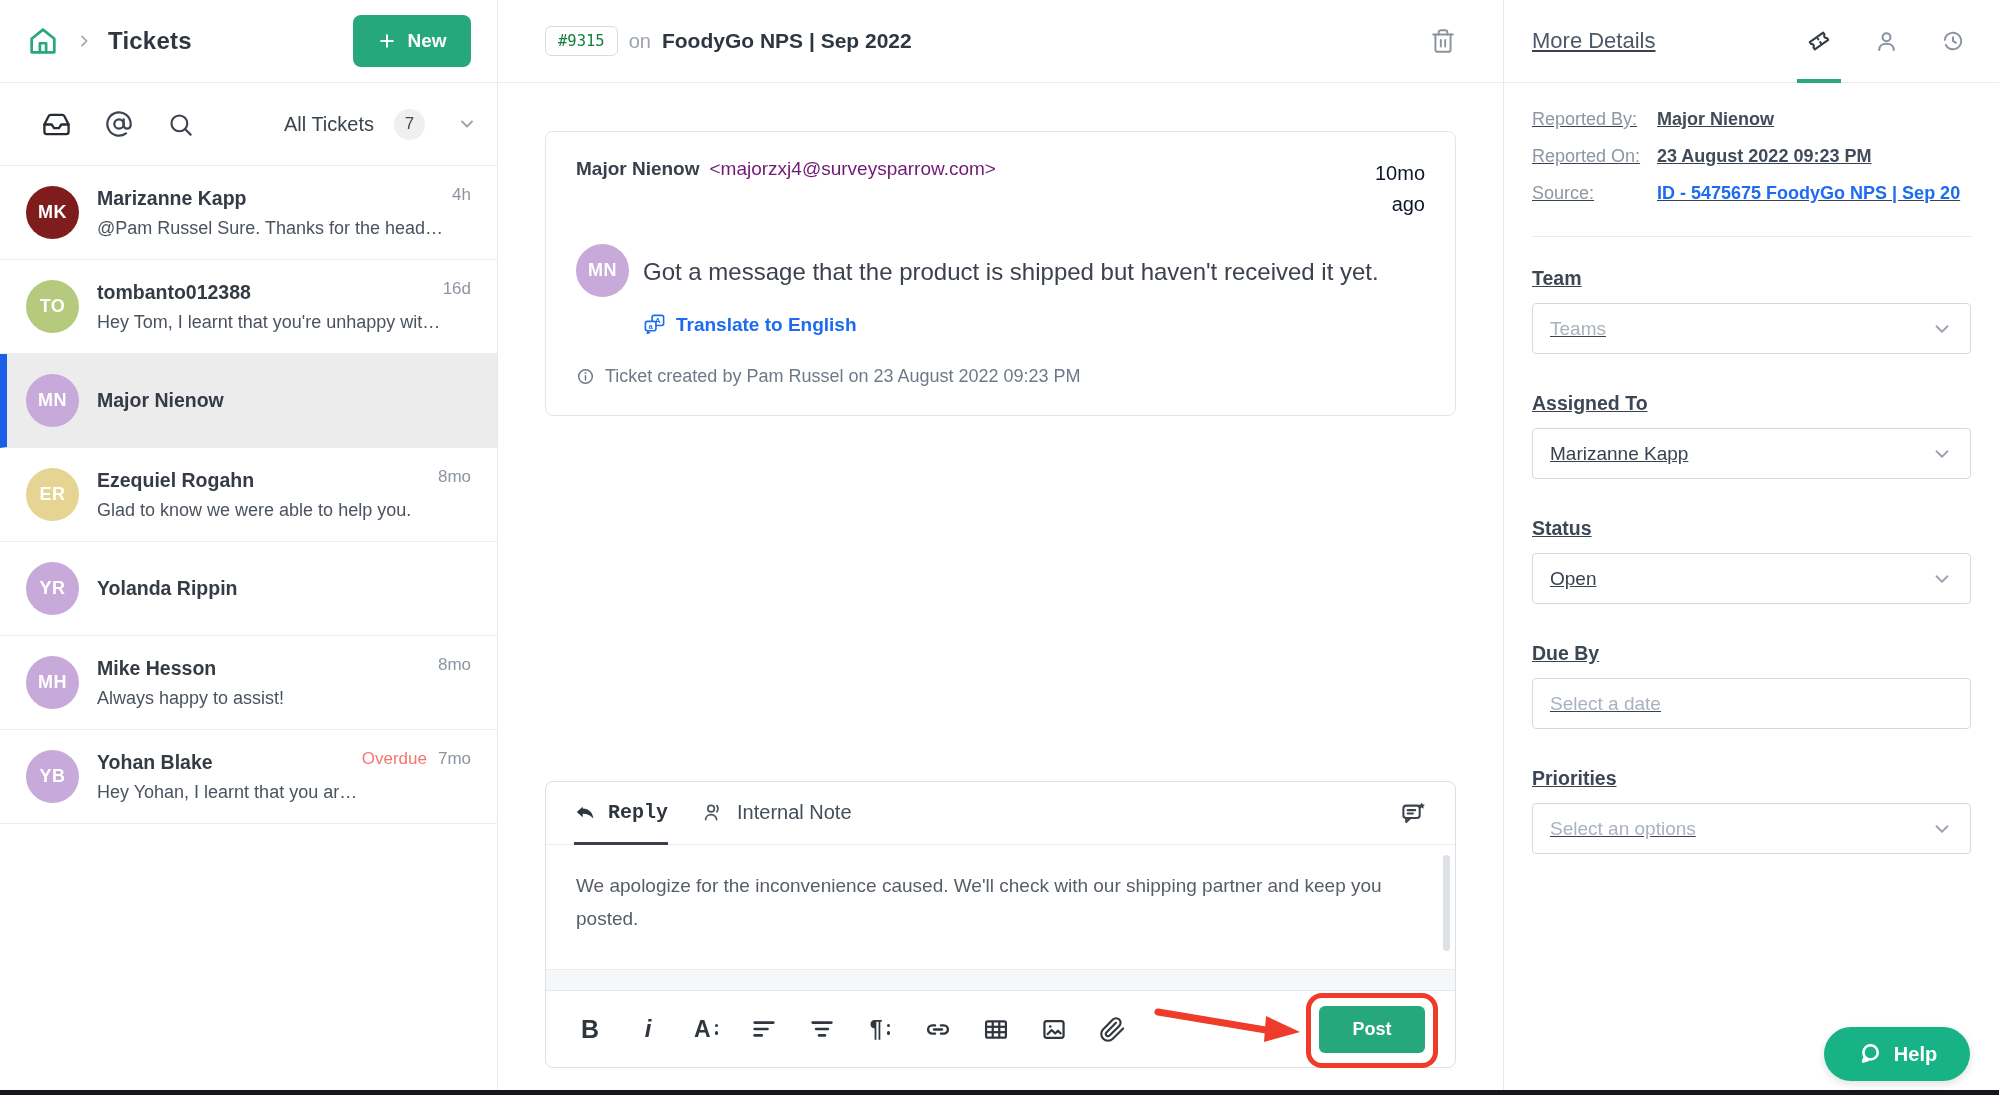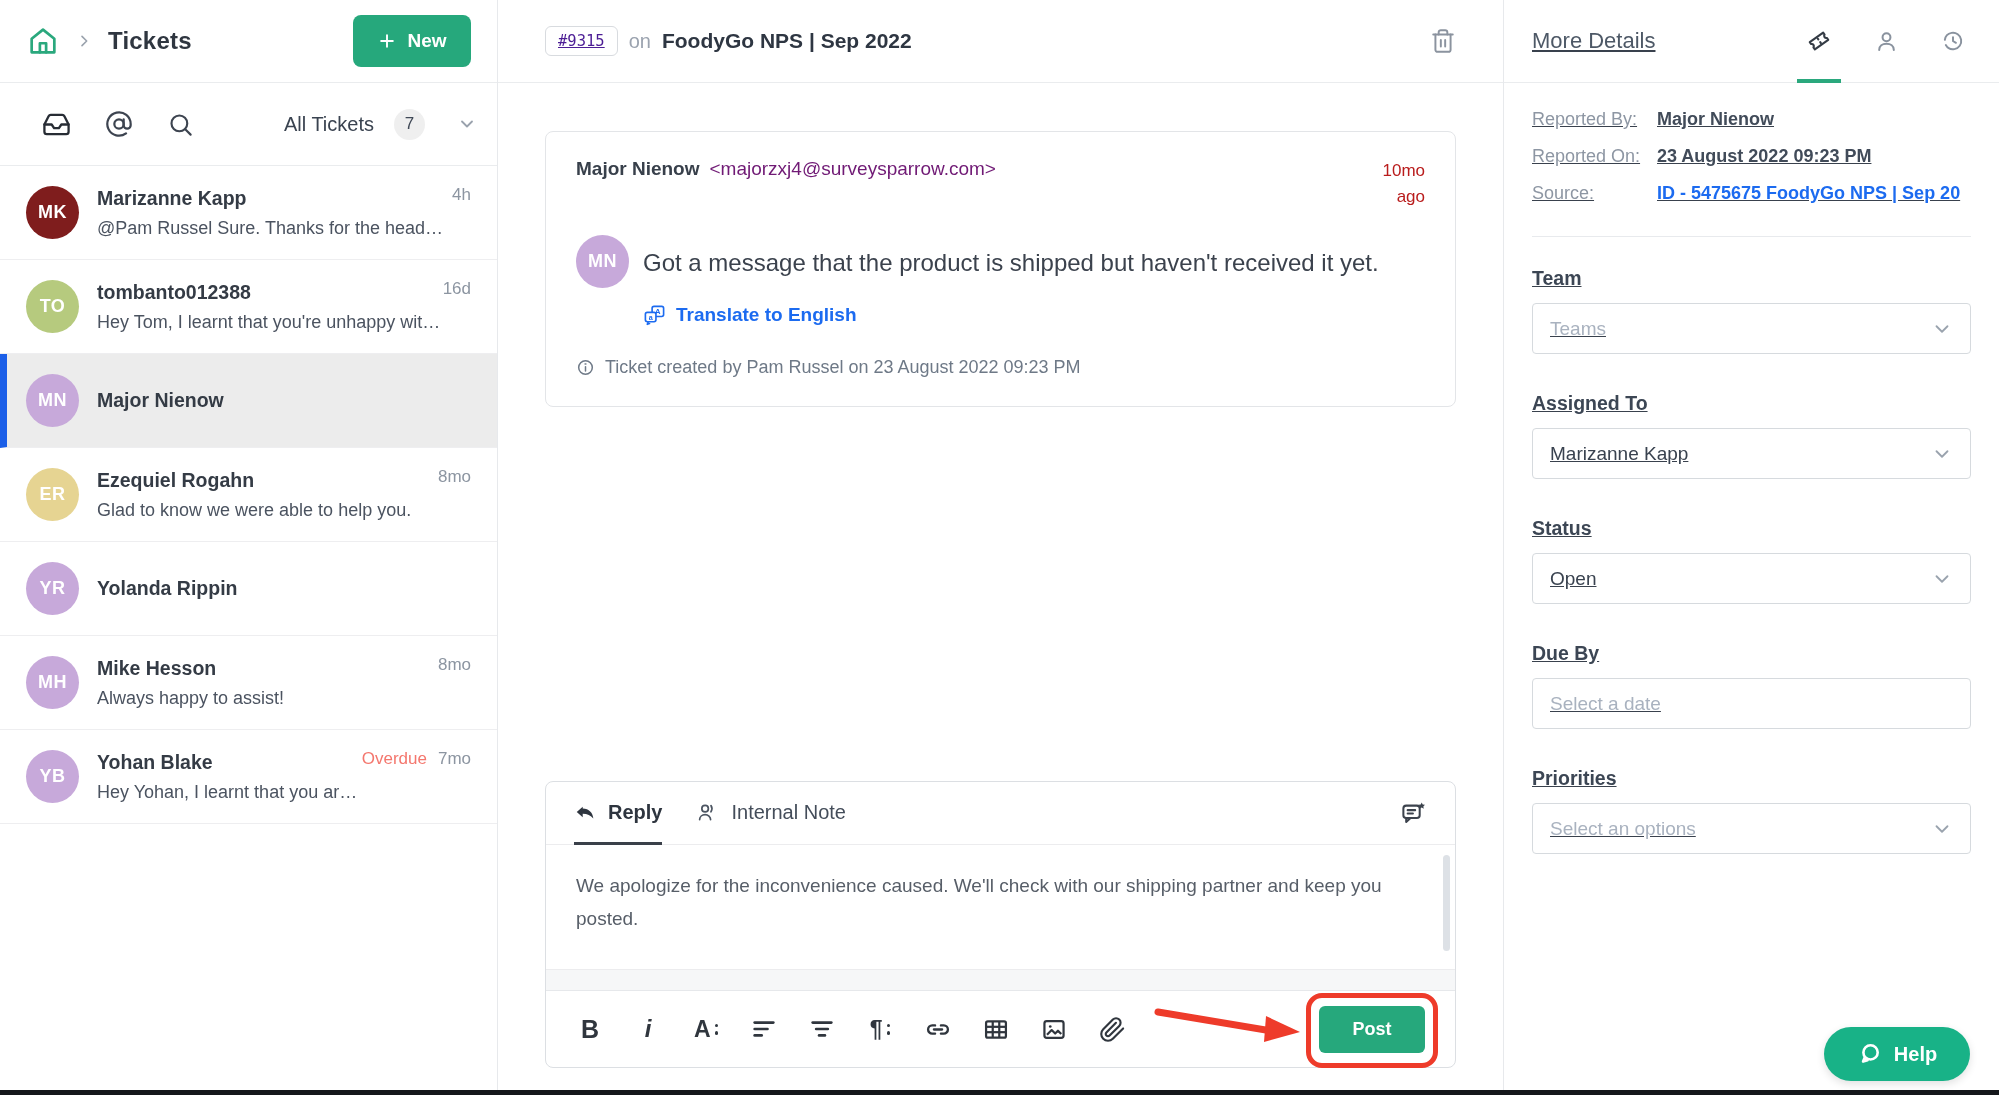--- a/index.html
+++ b/index.html
@@ -36,43 +36,43 @@
   .row-name { font-size:19.5px; font-weight:700; color:#343b45; }
   .row-preview { font-size:18px; color:#4b5360; margin-top:8px; white-space:nowrap; overflow:hidden; text-overflow:ellipsis; }
   .row-meta { flex:none; align-self:flex-start; margin-top:19px; display:flex; align-items:center; gap:11px; }
   .row-time { font-size:17px; color:#8c95a1; }
   .row-overdue { font-size:17px; color:#f4776e; }
 
   
   .main { flex:1; min-width:0; display:flex; flex-direction:column; position:relative; background:#fff; }
   .main-header { height:83px; flex:none; display:flex; align-items:center; padding:0 47px; border-bottom:1px solid #eaecee; }
   .ticket-pill { border:1px solid #d8dbdf; border-radius:6px; padding:5px 12px; font-family:"DejaVu Sans Mono", monospace;
-    font-size:15.5px; color:#4c1d95;text-decoration:underline; }
+    font-size:15.5px; color:#15803d; }
   .on-word { font-size:20px; color:#9ba3af; margin:0 11px; }
   .main-title { font-size:21px; font-weight:700; color:#2e3642; }
   .trash-btn { margin-left:auto; color:#8b939f; cursor:pointer; }
 
   .thread { padding:48px 47px 0; }
   .msg-card { border:1px solid #e3e5e8; border-radius:8px; padding:26px 30px 28px; background:#fff; }
   .msg-head { display:flex; align-items:flex-start; }
   .msg-sender { font-size:19px; font-weight:700; color:#38404b; }
   .msg-email { font-size:19px; color:#701a75; margin-left:10px; }
-  .msg-time { margin-left:auto; width:56px; text-align:right; font-size:17px; color:#b91c1c; line-height:1.55; }
+  .msg-time { margin-left:auto; width:56px; text-align:right; font-size:20px; color:#0f172a; line-height:1.55; }
   .msg-body { display:flex; align-items:flex-start; margin-top:24px; }
   .msg-text { font-size:24px; color:#3b424d; margin-left:14px; padding-top:14px; }
   .translate-row { display:flex; align-items:center; gap:10px; margin:16px 0 0 67px; color:#1c6bf0; cursor:pointer; }
   .translate-label { font-size:19px; font-weight:600; }
   .created-row { display:flex; align-items:center; gap:10px; margin-top:30px; color:#6e7987; }
   .created-text { font-size:18px; }
 
   .composer { position:absolute; left:47px; right:47px; top:781px; height:287px; border:1px solid #dcdfe3;
     border-radius:8px; background:#fff; display:flex; flex-direction:column; }
   .tabs { height:63px; flex:none; display:flex; align-items:stretch; padding:0 28px; border-bottom:1px solid #ececee; }
   .tab { display:flex; align-items:center; gap:12px; border-bottom:3px solid transparent; margin-bottom:-1px; cursor:pointer; }
-  .tab.active { border-bottom-color:#3a4049; }
+  .tab.active { border-bottom-color:#3a4049;font-family:Liberation Mono, monospace; }
   .tab.active .tab-label { font-weight:700; color:#2e353f; }
   .tab + .tab { margin-left:34px; }
   .tab-label { font-size:20px; color:#444d5a; }
   .canned-btn { margin-left:auto; align-self:center; color:#3c434d; cursor:pointer; }
   .editor { position:relative; flex:1; padding:24px 34px 0 30px; font-size:19px; line-height:1.75; color:#575e68; }
   .editor-scrollbar { position:absolute; right:5px; top:10px; width:7px; height:96px; border-radius:4px; background:#dde1e6; }
   .hstrip { height:22px; flex:none; background:#f6f7f8; border-top:1px solid #ececee; border-bottom:1px solid #e6e8eb; }
   .toolbar { height:76px; flex:none; display:flex; align-items:center; padding:0 30px; color:#30363e; }
   .tb { width:28px; margin-right:30px; display:flex; align-items:center; justify-content:center; cursor:pointer; color:#30363e; }
   .tb-B { font-size:25px; font-weight:700; }

